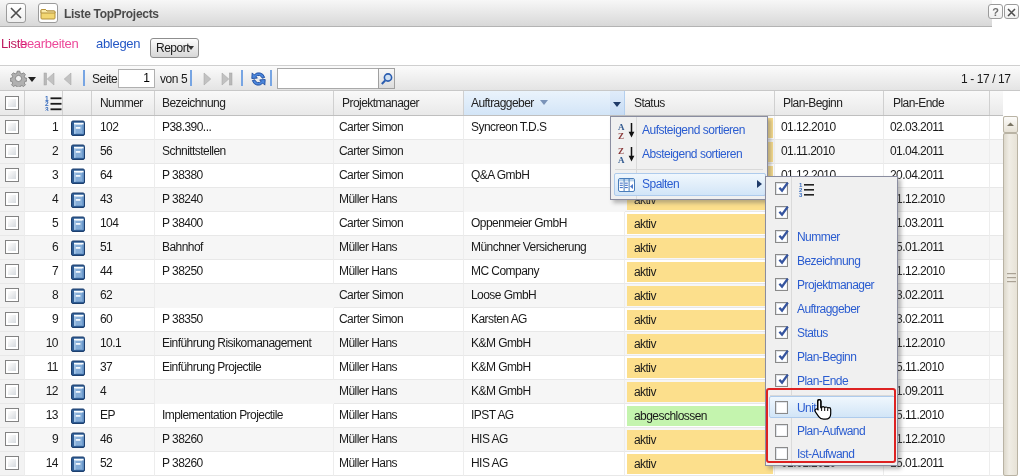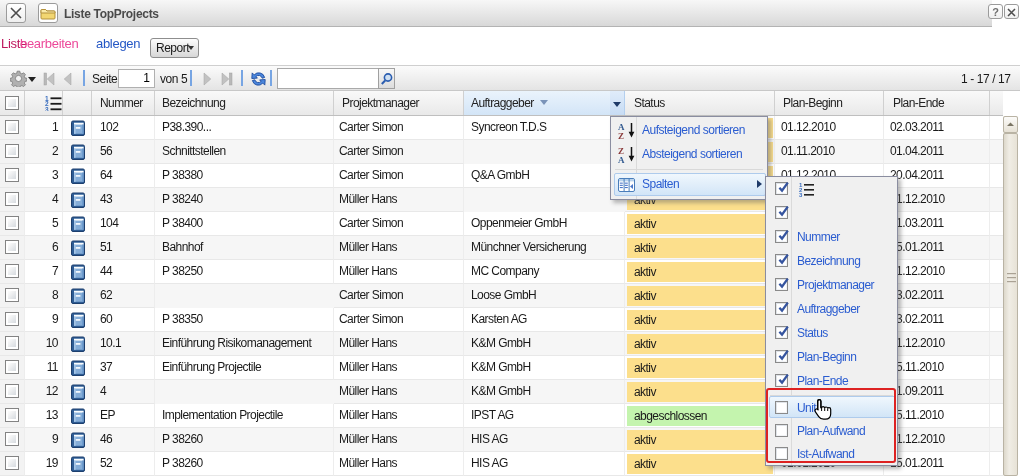--- a/index.html
+++ b/index.html
@@ -436,21 +436,21 @@
 <div class="cell c6">HIS AG</div>
 <div class="cell c7">
         <div class="badge-y">aktiv</div>
       </div>
 <div class="cell c8">01.01.2010</div>
 <div class="cell c9">01.12.2010</div>
 <div class="cell c10"></div>
 </div>
 <div class="row" style="top:361px">
 <div class="cell c0"><span class="gcb"></span></div>
-<div class="cell c1">19</div>
+<div class="cell c1">14</div>
 <div class="cell c2"><svg width="14" height="16" viewBox="0 0 14 16" style="margin-top:4px">
           <rect x="0.5" y="1" width="13" height="14.5" rx="1.5" fill="#2e5c94" stroke="#1d3f6e"></rect>
           <rect x="3" y="2.8" width="9.5" height="11" fill="#85add8"></rect>
           <rect x="3" y="2.8" width="9.5" height="1.8" fill="#fbfdfe"></rect>
           <rect x="4.6" y="7" width="4.8" height="1.8" fill="#f2f7fc"></rect>
           <rect x="3" y="4.6" width="1.6" height="9.2" fill="#a6c6e6"></rect>
           <rect x="11" y="4.6" width="1.5" height="9.2" fill="#6e9cce"></rect>
         </svg></div>
 <div class="cell c3">52</div>
 <div class="cell c4">P 38260</div>

